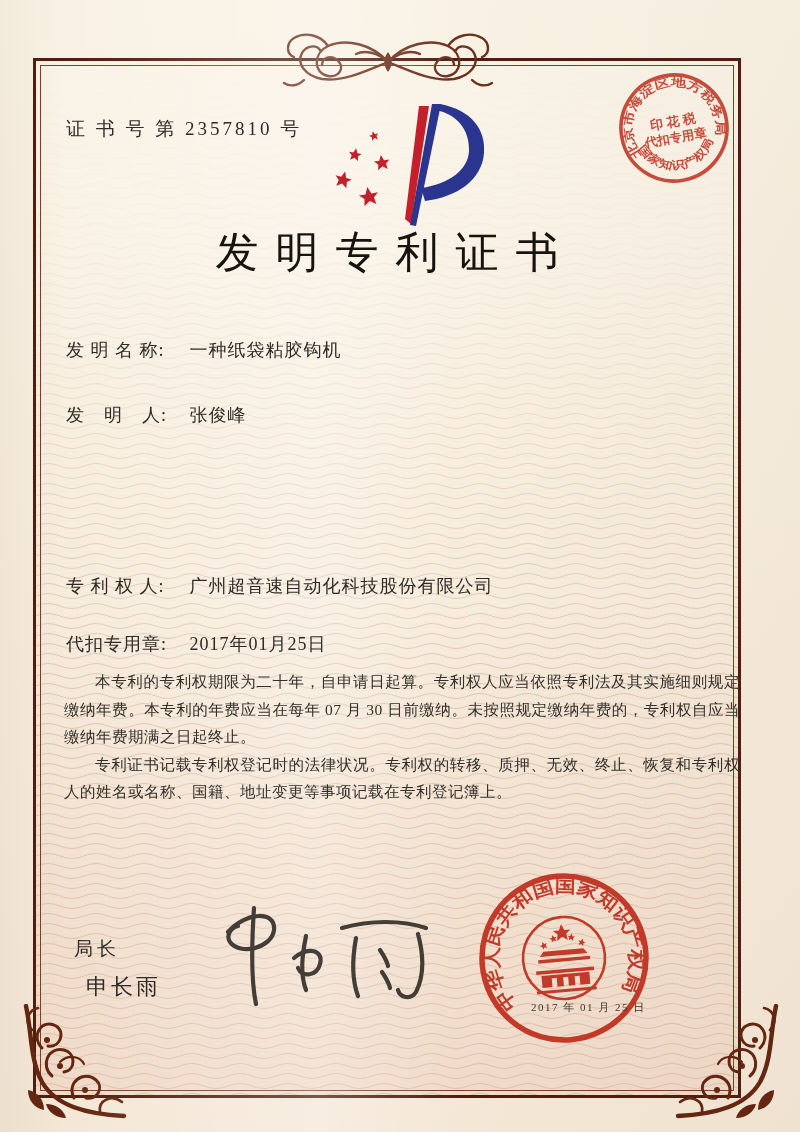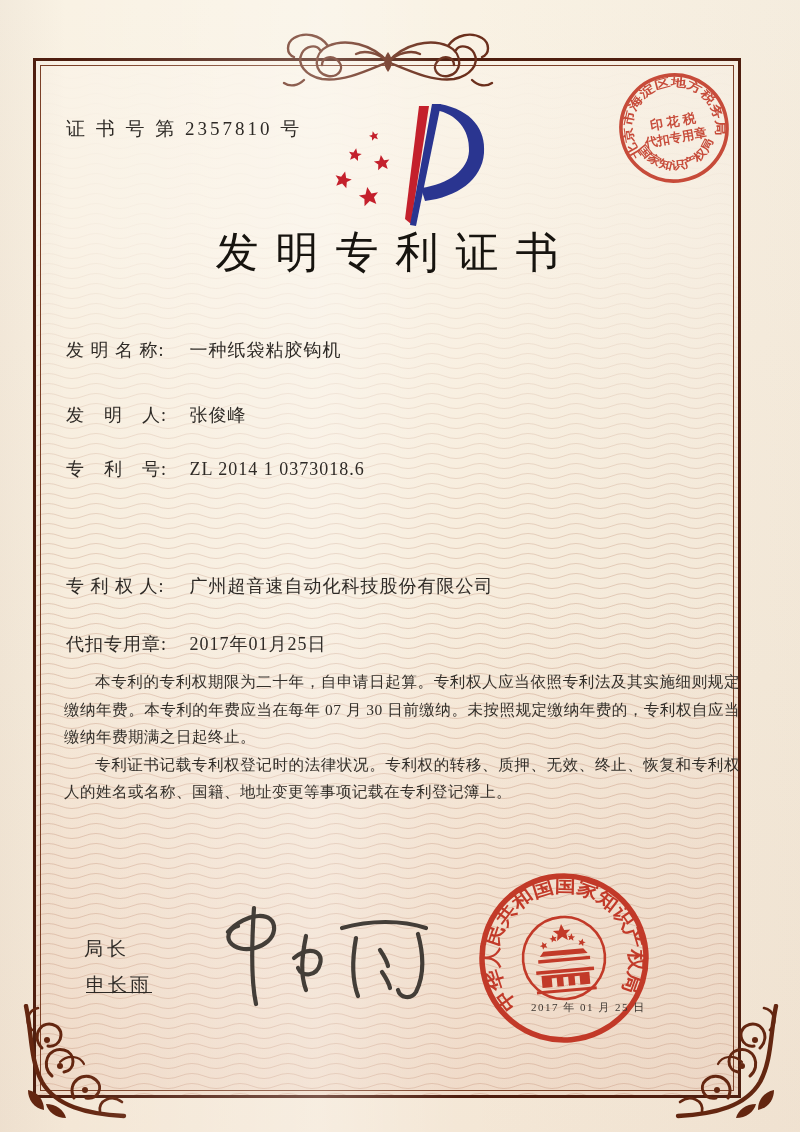--- a/index.html
+++ b/index.html
@@ -50,22 +50,22 @@
   .field{
     position:absolute;left:66px;font-size:18px;color:#2e2a26;letter-spacing:1px;white-space:nowrap;
   }
   .field .lab{display:inline-block;min-width:118px;}
   .paras{
     position:absolute;left:64px;top:668px;width:676px;color:#332f2a;
   }
   .paras p{
     margin:0;font-size:15.5px;line-height:27.5px;text-indent:2em;text-align:justify;letter-spacing:.5px;
   }
-  .signer-title{position:absolute;left:84px;top:936px;font-size:19px;letter-spacing:4px;color:#2e2a26;}
-  .signer-name{position:absolute;left:86px;top:972px;font-size:19px;letter-spacing:3px;color:#2e2a26;text-decoration:underline;}
+  .signer-title{position:absolute;left:74px;top:936px;font-size:19px;letter-spacing:4px;color:#2e2a26;}
+  .signer-name{position:absolute;left:86px;top:972px;font-size:22px;letter-spacing:3px;color:#2e2a26;}
   .signature{position:absolute;left:190px;top:898px;opacity:.92;}
   .office-seal{position:absolute;left:472px;top:866px;opacity:.94;}
   .tax-seal{position:absolute;left:606px;top:60px;opacity:.9;}
   .date-stamp{position:absolute;left:486px;top:1000px;font-size:11px;letter-spacing:1.5px;color:#3c3631;margin-left:45px;}
   .footer{position:absolute;left:20px;top:1052px;width:720px;text-align:center;font-size:14.5px;letter-spacing:2px;color:#6d5a4c;}
   .ornament-top{position:absolute;left:268px;top:24px;}
   .corner-bl{position:absolute;left:16px;top:1004px;}
   .corner-br{position:absolute;left:674px;top:1004px;transform:scaleX(-1);}
   .seal-text{font-family:"Liberation Sans","DejaVu Sans",sans-serif;font-weight:700;}
 </style>
@@ -159,24 +159,20 @@
 
   <h1 class="title">发明专利证书</h1>
 
   <div class="field" style="top:338px">
     <span class="lab">发 明 名 称:</span>
     <span>一种纸袋粘胶钩机</span>
   </div>
   <div class="field" style="top:403px">
     <span class="lab">发　明　人:</span>
     <span>张俊峰</span>
-  </div>
-  <div class="field" style="top:457px">
-    <span class="lab">专　利　号:</span>
-    <span>ZL 2014 1 0373018.6</span>
   </div>
   <div class="field" style="top:574px">
     <span class="lab">专 利 权 人:</span>
     <span>广州超音速自动化科技股份有限公司</span>
   </div>
   <div class="field" style="top:632px">
     <span class="lab">代扣专用章:</span>
     <span>2017年01月25日</span>
   </div>
 

